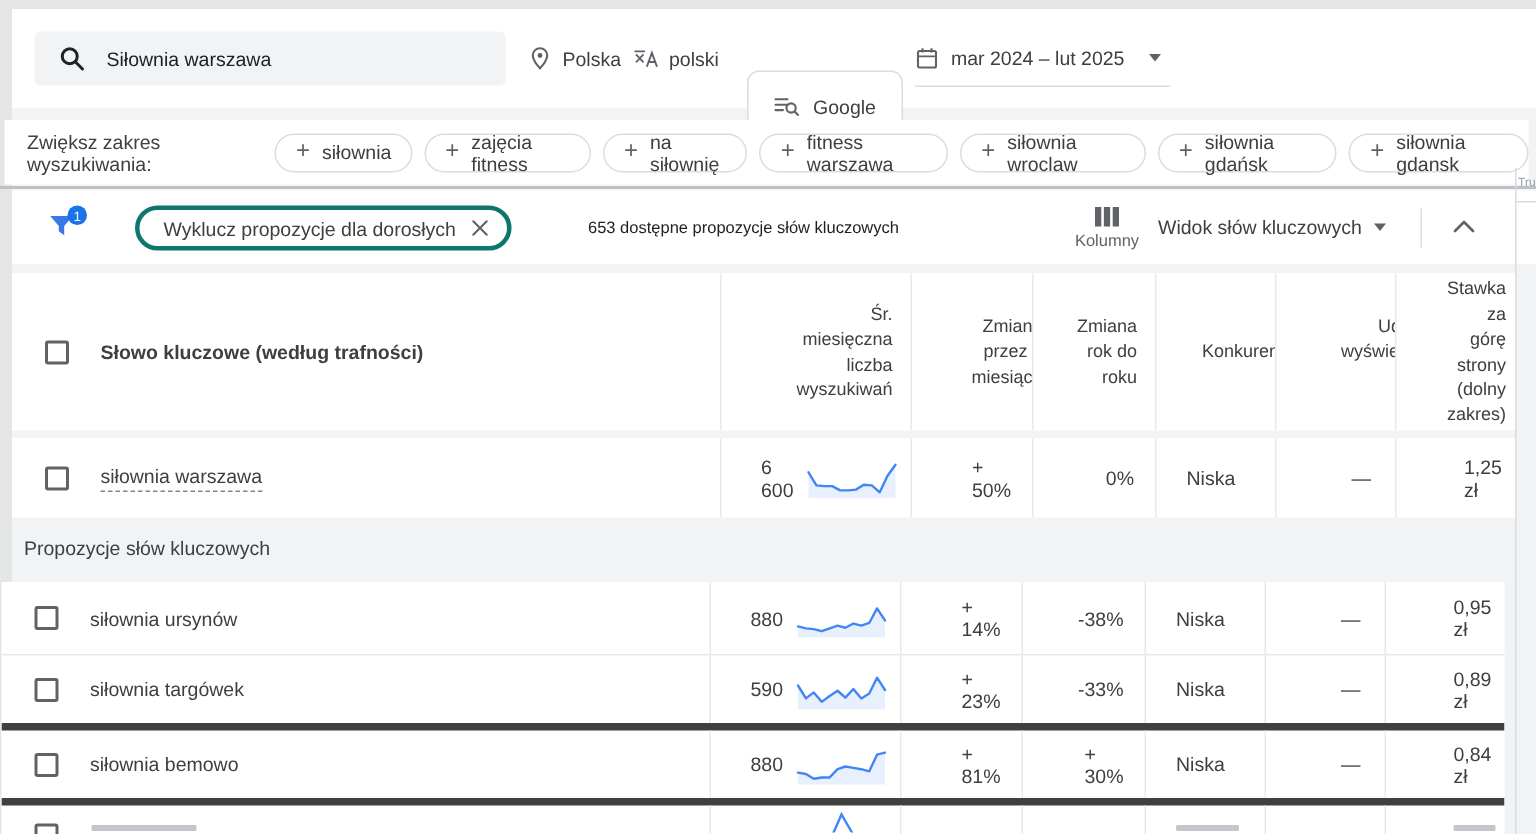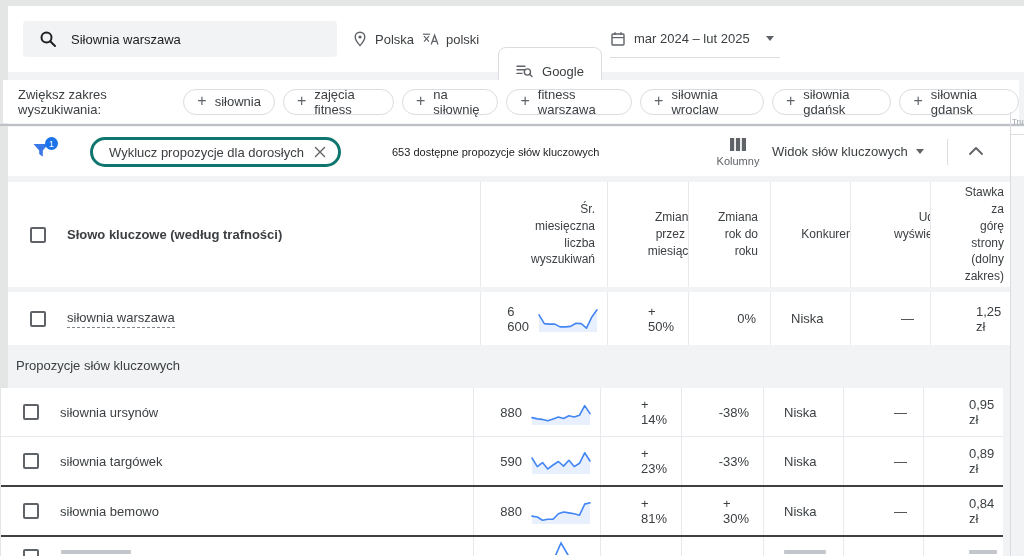--- a/index.html
+++ b/index.html
@@ -71,21 +71,21 @@
   .h-clip.ov22 span { display:block; margin-right:-22px; }
   .h-bid { padding-right:6px; }
 
   .cb { width:16px; height:16px; border:2px solid #5f6368; border-radius:2px; background:#fff; flex:none; }
 
   #row1-panel { left:8px; top:292px; width:1002px; height:53px; }
   #rows-panel { left:1px; top:388px; width:1002px; height:168px; overflow:hidden; }
   .trow { font-size:13px; color:#3c4043; }
   .trow.h53 { height:53px; }
   .trow.h49 { height:49px; border-bottom:1px solid #e7e9ec; }
-  .trow.h50 { height:50px; border-bottom:2px solid #404040; }
+  .trow.h50 { height:50px; border-bottom:5px solid #404040; }
   .tcell { display:flex; align-items:center; overflow:hidden; }
   .c-kw { padding-left:22px; gap:21px; }
   .kw-link { color:#3c4043; }
   .kw-dashed { border-bottom:1px dashed #80868b; padding-bottom:2px; }
   .c-avg { justify-content:flex-end; padding-right:8px; gap:8px; }
   .spark { width:62px; height:30px; flex:none; }
   .c-num { justify-content:flex-end; padding-right:14px; }
   .c-comp { padding-left:20px; }
   .c-dash { justify-content:flex-end; padding-right:16px; }
   .c-bid { justify-content:flex-end; padding-right:3px; }

